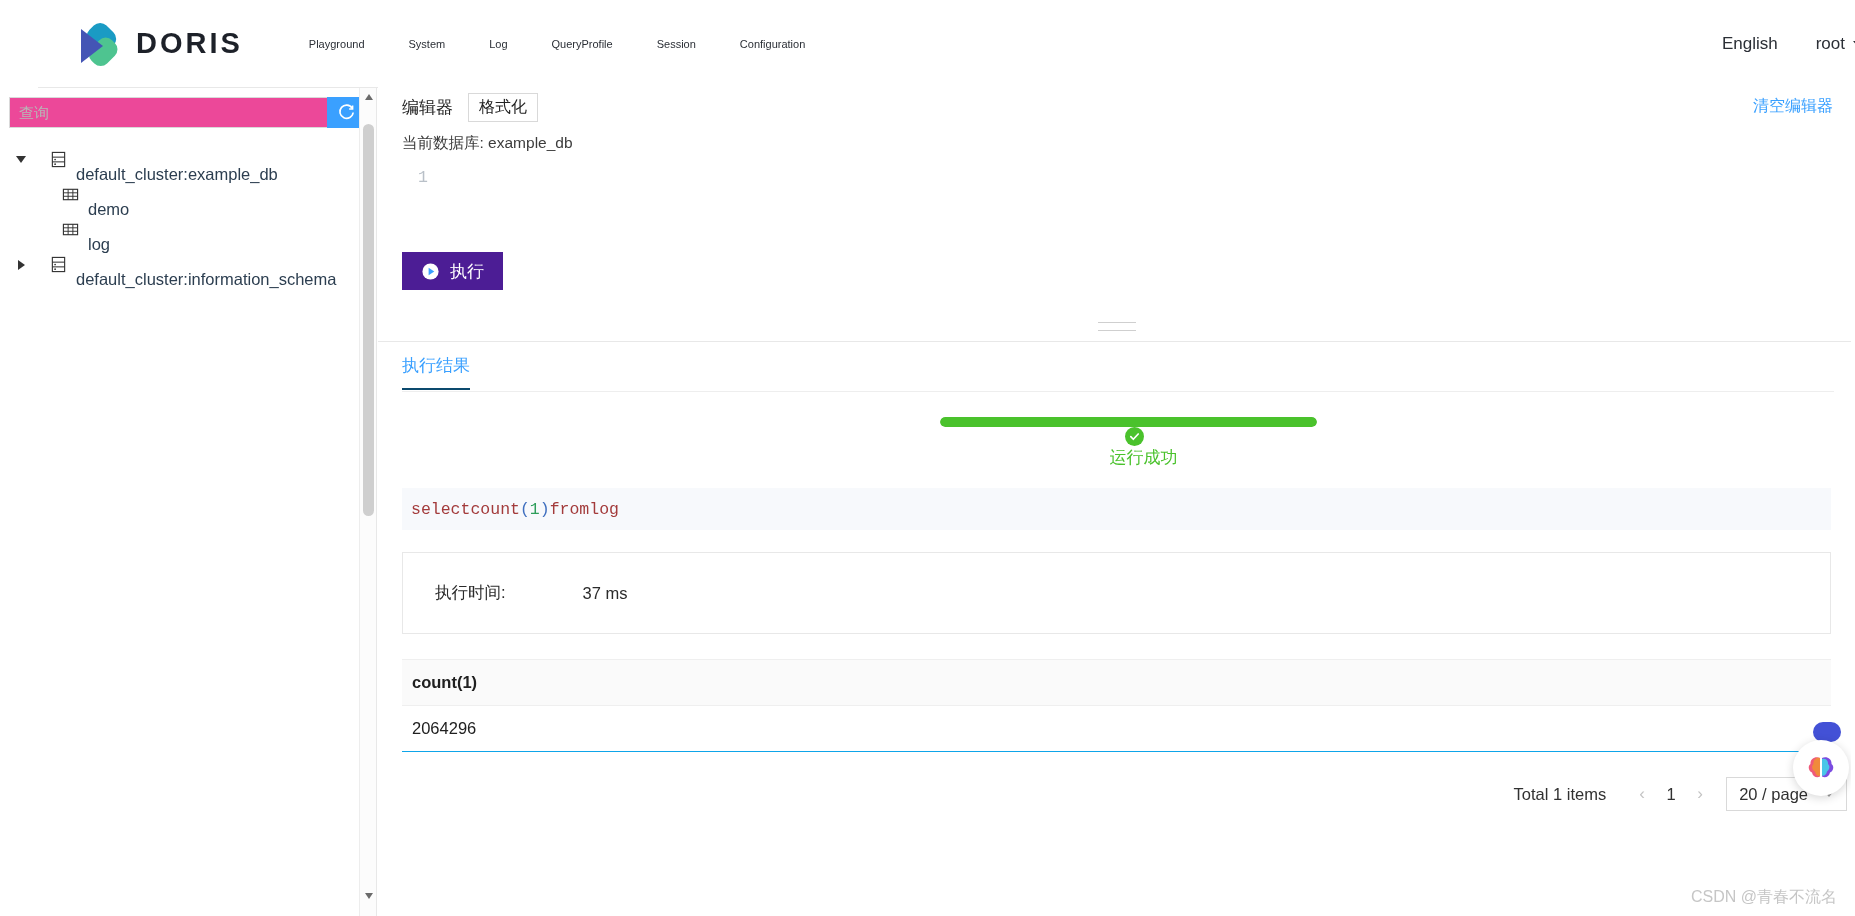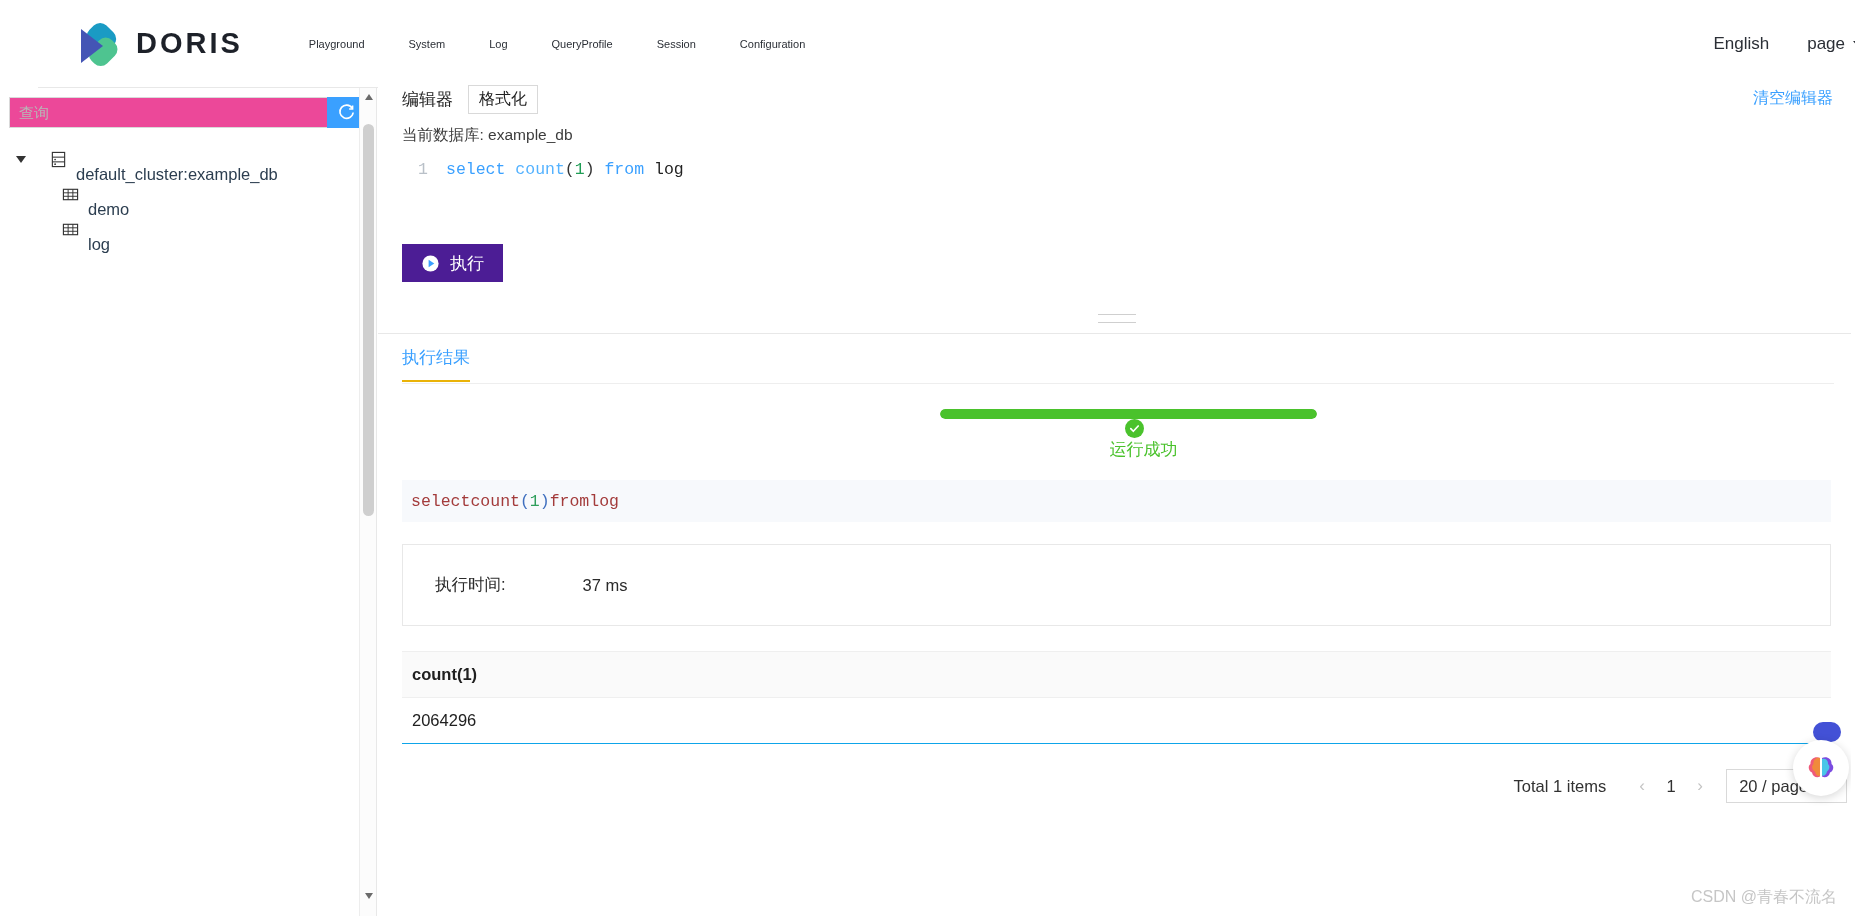--- a/index.html
+++ b/index.html
@@ -138,21 +138,21 @@
   }
   .sb-tri-down {
     width: 0; height: 0;
     border-left: 4.5px solid transparent;
     border-right: 4.5px solid transparent;
     border-top: 6px solid #6b6b6b;
   }
 
   
   .main {
-    position: absolute; left: 378px; top: 72px;
+    position: absolute; left: 378px; top: 80px;
     width: 1477px; height: 828px;
     background: #ffffff;
   }
   .editor-head {
     display: flex; align-items: center;
     padding: 13px 0 0 24px;
   }
   .editor-tab {
     font-size: 17px; color: #222; cursor: pointer;
   }
@@ -226,21 +226,21 @@
     position: relative;
     width: 1432px;
     border-bottom: 1px solid #eeeeee;
     height: 38px;
   }
   .result-tab {
     display: inline-block;
     font-size: 17px;
     color: #3aa0ff;
     padding-bottom: 11px;
-    border-bottom: 2px solid #eab308;
+    border-bottom: 2px solid #0c4a6e;
     cursor: pointer;
   }
 
   .status-row {
     display: flex; align-items: center;
     margin: 25px 0 0 24px;
     flex-direction: column;
   }
   .progress-track {
     width: 377px; height: 10px; background: #f0f0f0; border-radius: 6px;
@@ -373,21 +373,21 @@
     <div class="nav-link">System</div>
     <div class="nav-link">Log</div>
     <div class="nav-link">QueryProfile</div>
     <div class="nav-link">Session</div>
     <div class="nav-link">Configuration</div>
   </div>
 
   <div class="nav-right">
     <div class="nav-lang">English</div>
     <div class="nav-user">
-      <span>page</span>
+      <span>root</span>
       <span class="caret-down"></span>
     </div>
   </div>
 </div>
 
 <div class="sidebar">
   <div class="search-row">
     <input class="search-input" type="text" placeholder="查询" style="">
     <div class="refresh-btn">
       <svg width="19" height="19" viewBox="0 0 20 20">
@@ -434,20 +434,35 @@
           <rect x="1.5" y="3.5" width="15" height="11" fill="none" stroke="#333" stroke-width="1.2"></rect>
           <line x1="1.5" y1="7.2" x2="16.5" y2="7.2" stroke="#333" stroke-width="1"></line>
           <line x1="1.5" y1="10.9" x2="16.5" y2="10.9" stroke="#333" stroke-width="1"></line>
           <line x1="6.5" y1="3.5" x2="6.5" y2="14.5" stroke="#333" stroke-width="1"></line>
           <line x1="11.5" y1="3.5" x2="11.5" y2="14.5" stroke="#333" stroke-width="1"></line>
         </svg>
       </span>
       <span class="node-label">log</span>
     </div>
 
+    <div class="tree-node">
+      <span class="tw">
+          <span class="tri-right"></span>
+        </span>
+      <span class="node-icon db-gap">
+        <svg width="17" height="17" viewBox="0 0 18 18">
+          <rect x="2.5" y="1.5" width="13" height="15" fill="none" stroke="#333" stroke-width="1.2"></rect>
+          <line x1="2.5" y1="6.5" x2="15.5" y2="6.5" stroke="#333" stroke-width="1.1"></line>
+          <line x1="2.5" y1="11.5" x2="15.5" y2="11.5" stroke="#333" stroke-width="1.1"></line>
+          <circle cx="5.4" cy="9" r="0.9" fill="#333"></circle>
+          <circle cx="5.4" cy="14" r="0.9" fill="#333"></circle>
+        </svg>
+      </span>
+      <span class="node-label">default_cluster:information_schema</span>
+    </div>
   </div>
 
   <div class="side-scroll">
     <div class="sb-arrow up">
         <span class="sb-tri-up"></span>
       </div>
     <div class="side-scroll-thumb"></div>
     <div class="sb-arrow down">
         <span class="sb-tri-down"></span>
       </div>
@@ -459,21 +474,20 @@
   <div class="editor-head">
     <div class="editor-tab">编辑器</div>
     <button class="format-btn">格式化</button>
   </div>
   <div class="clear-link">清空编辑器</div>
 
   <div class="current-db">当前数据库: example_db</div>
 
   <div class="code-editor">
     <div class="gutter">1</div>
-    <div class="code-body"><span class="tok-kw">select</span> <span class="tok-fn">count</span><span class="tok-paren">(</span><span class="tok-num">1</span><span class="tok-paren">)</span> <span class="tok-kw">from</span> <span class="tok-id">log</span></div>
   </div>
 
   <button class="exec-btn">
     <span class="play-icon">
       <svg width="19" height="19" viewBox="0 0 20 20">
         <circle cx="10" cy="10" r="8.5" fill="#ffffff"></circle>
         <path d="M8 6 L14 10 L8 14 Z" fill="#3aa0ff"></path>
       </svg>
     </span>
     <span>执行</span>

